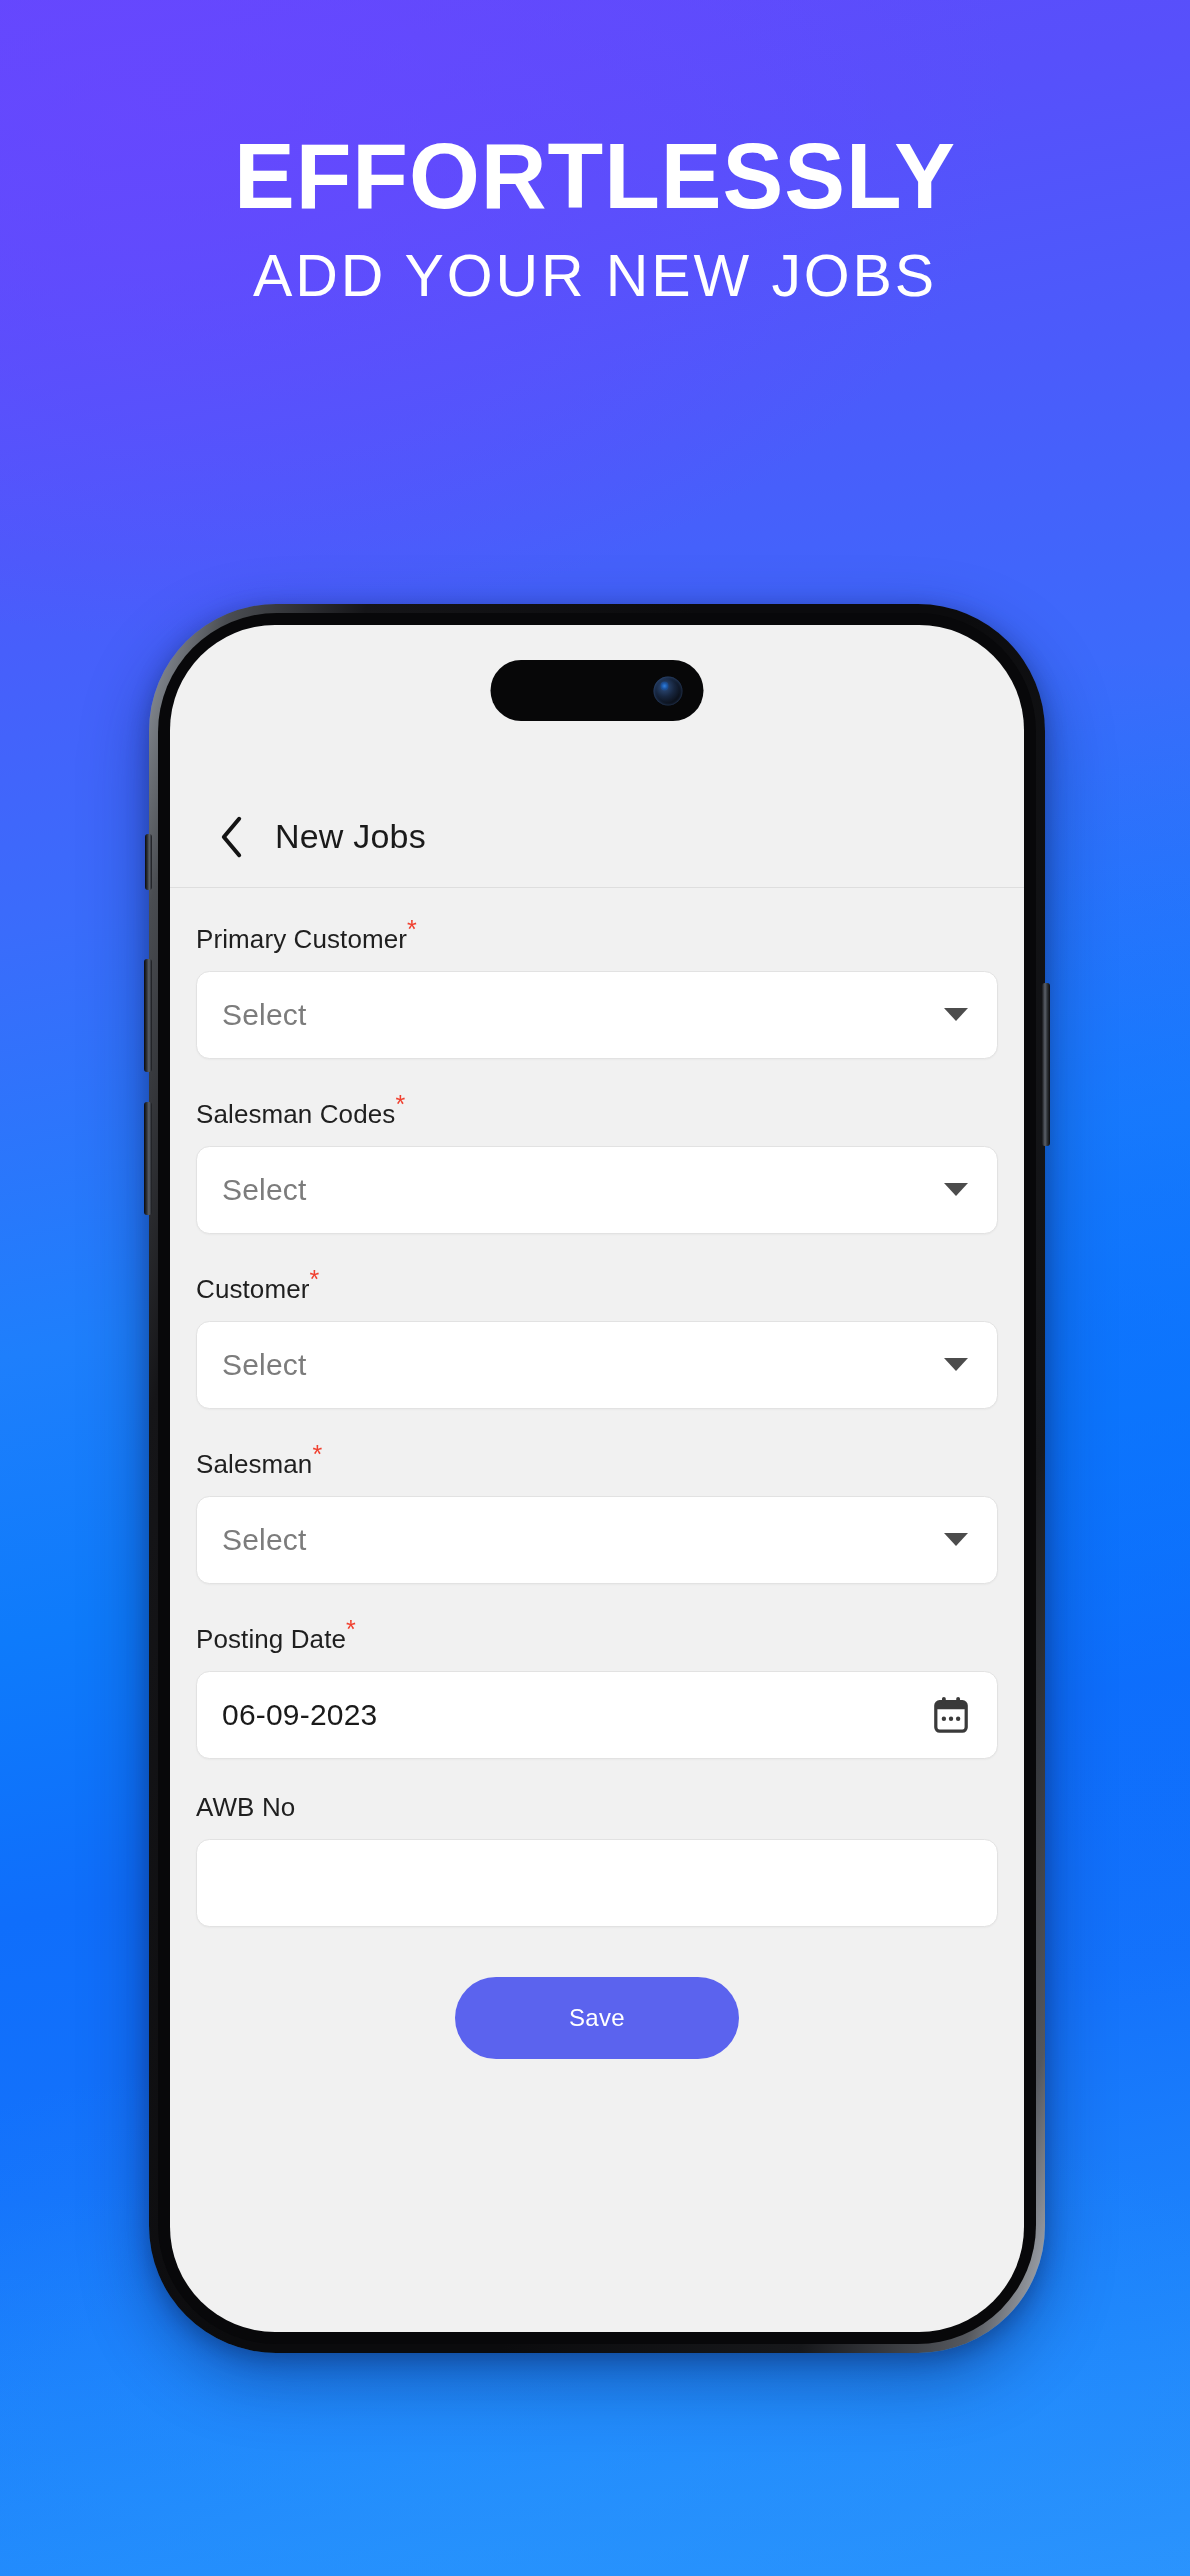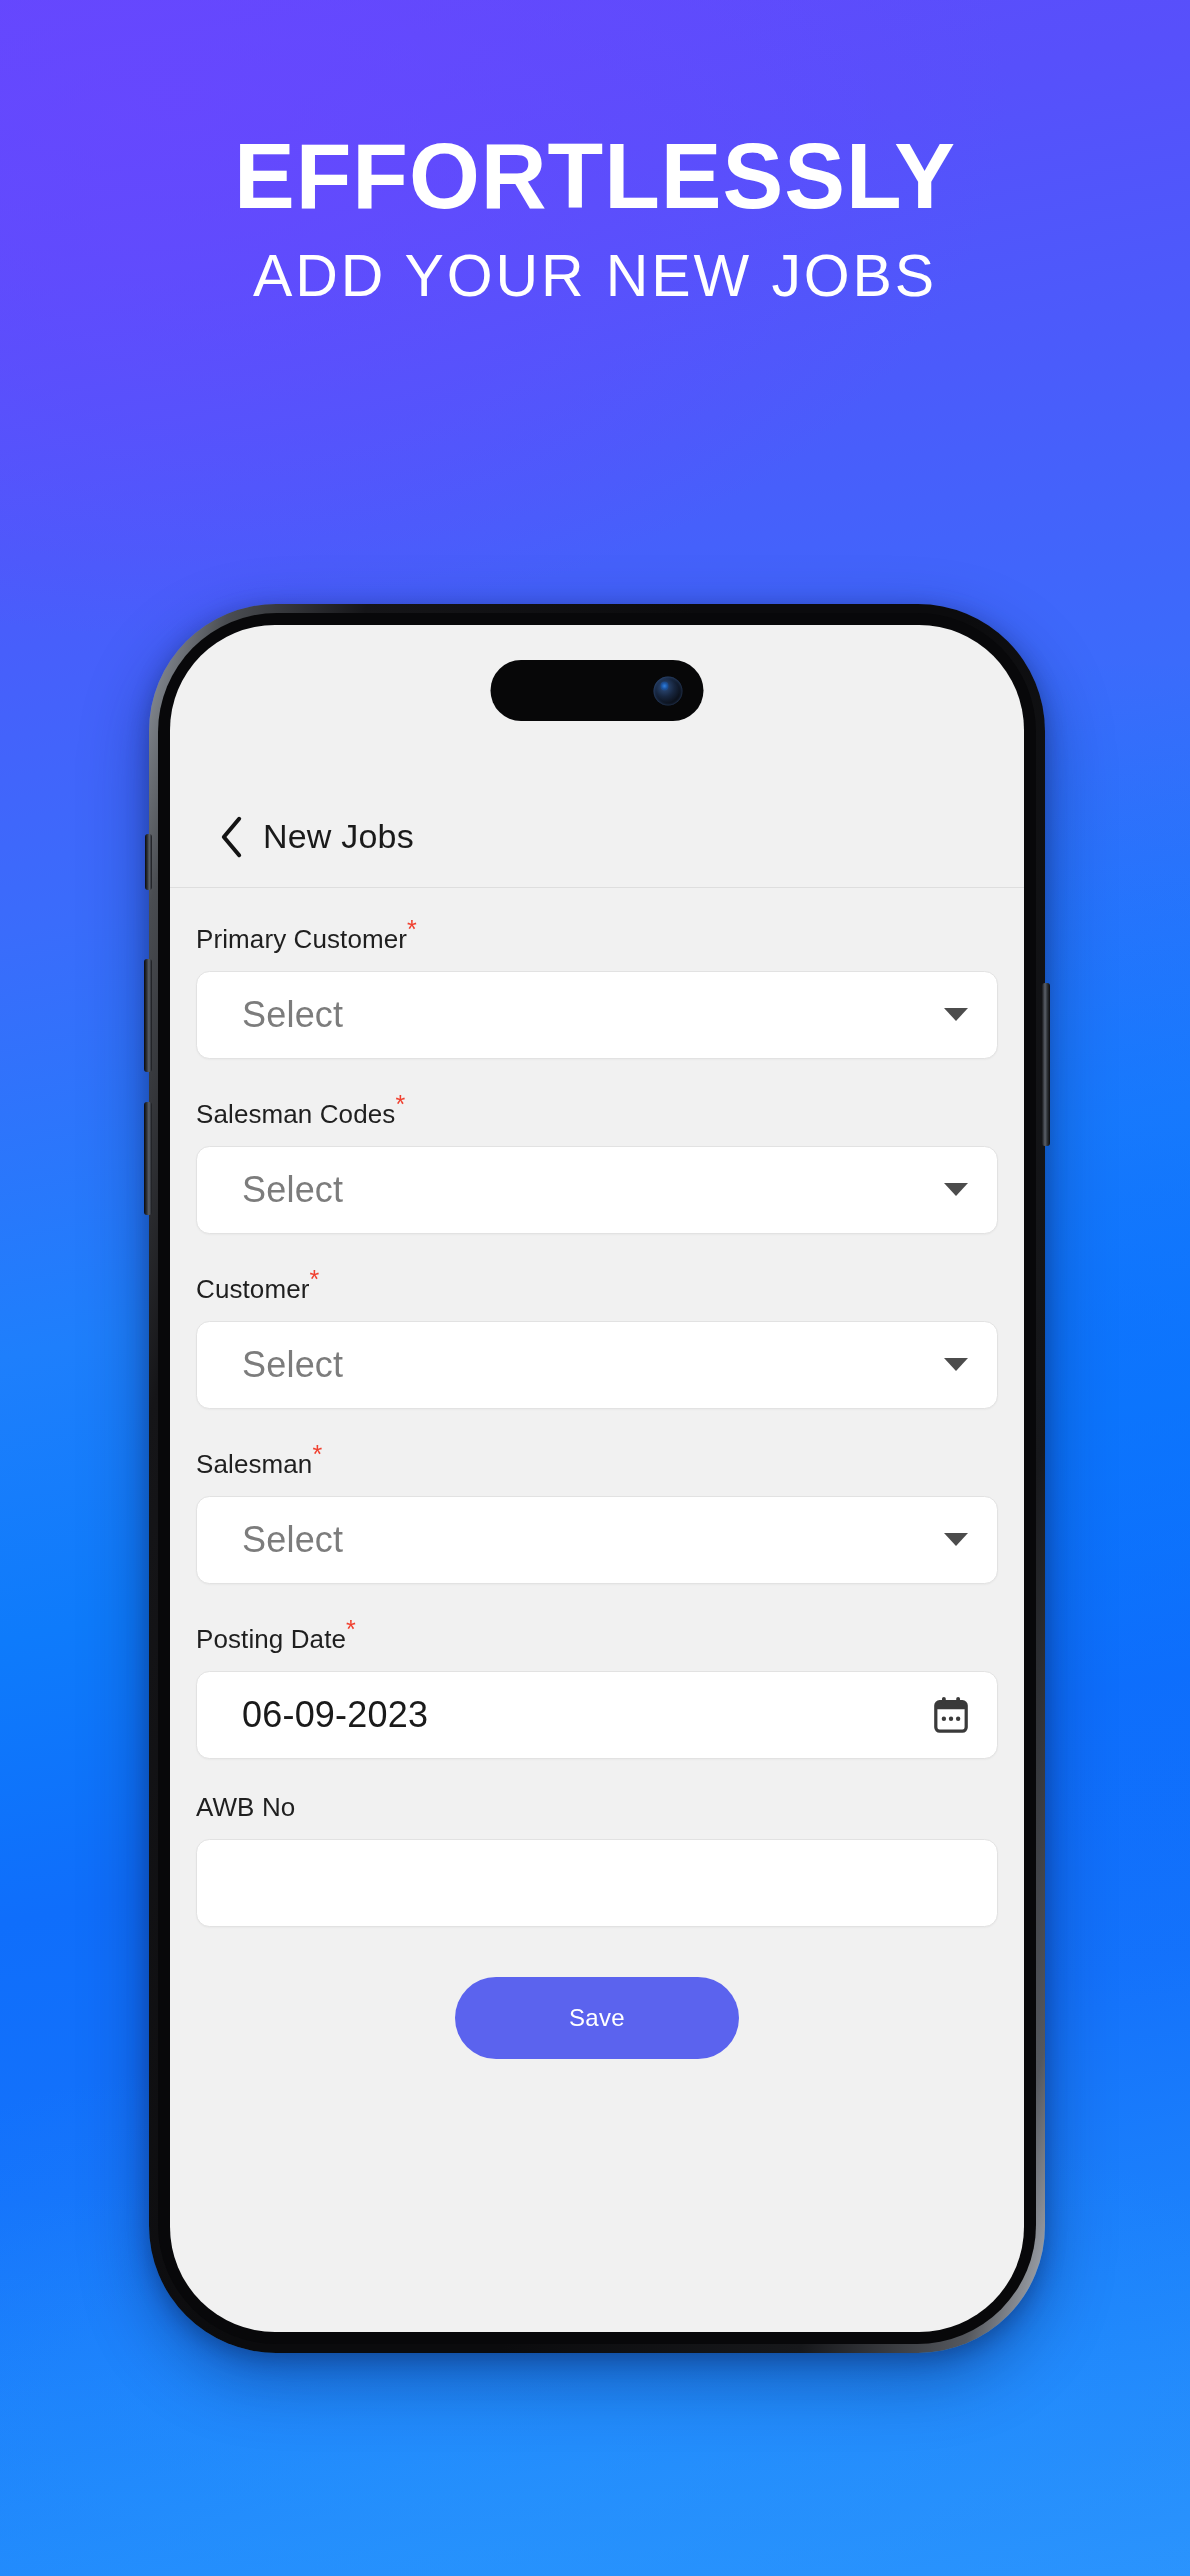--- a/index.html
+++ b/index.html
@@ -178,21 +178,21 @@
     display: flex;
     align-items: center;
     justify-content: center;
     cursor: pointer;
   }
   .back-btn svg { display: block; }
   .app-title {
     font-size: 34px;
     font-weight: 400;
     color: #1A1A1A;
-    margin-left: 7px;
+    margin-left: 19px;
     letter-spacing: 0.2px;
   }
 
   
   .form {
     position: absolute;
     top: 263px;
     left: 0;
     width: 100%;
     padding: 0 26px;
@@ -221,25 +221,24 @@
     background: #FFFFFF;
     border: 1.4px solid #E2E2E2;
     border-radius: 13.4px;
     display: flex;
     align-items: center;
     padding: 0 25px;
     box-shadow: 0 1px 1.9px rgba(0,0,0,0.035);
     cursor: pointer;
   }
   .control-text {
-    font-size: 36px;
+    font-size: 30px;
     color: #7C7C7C;
     flex: 1;
     letter-spacing: 0.2px;
-    margin-left: 20px;
   }
   .control-text.filled { color: #1A1A1A; }
 
   .caret {
     width: 0; height: 0;
     border-left: 12.5px solid transparent;
     border-right: 12.5px solid transparent;
     border-top: 13.4px solid #4C4C4C;
     margin-right: 3.8px;
     flex: none;

